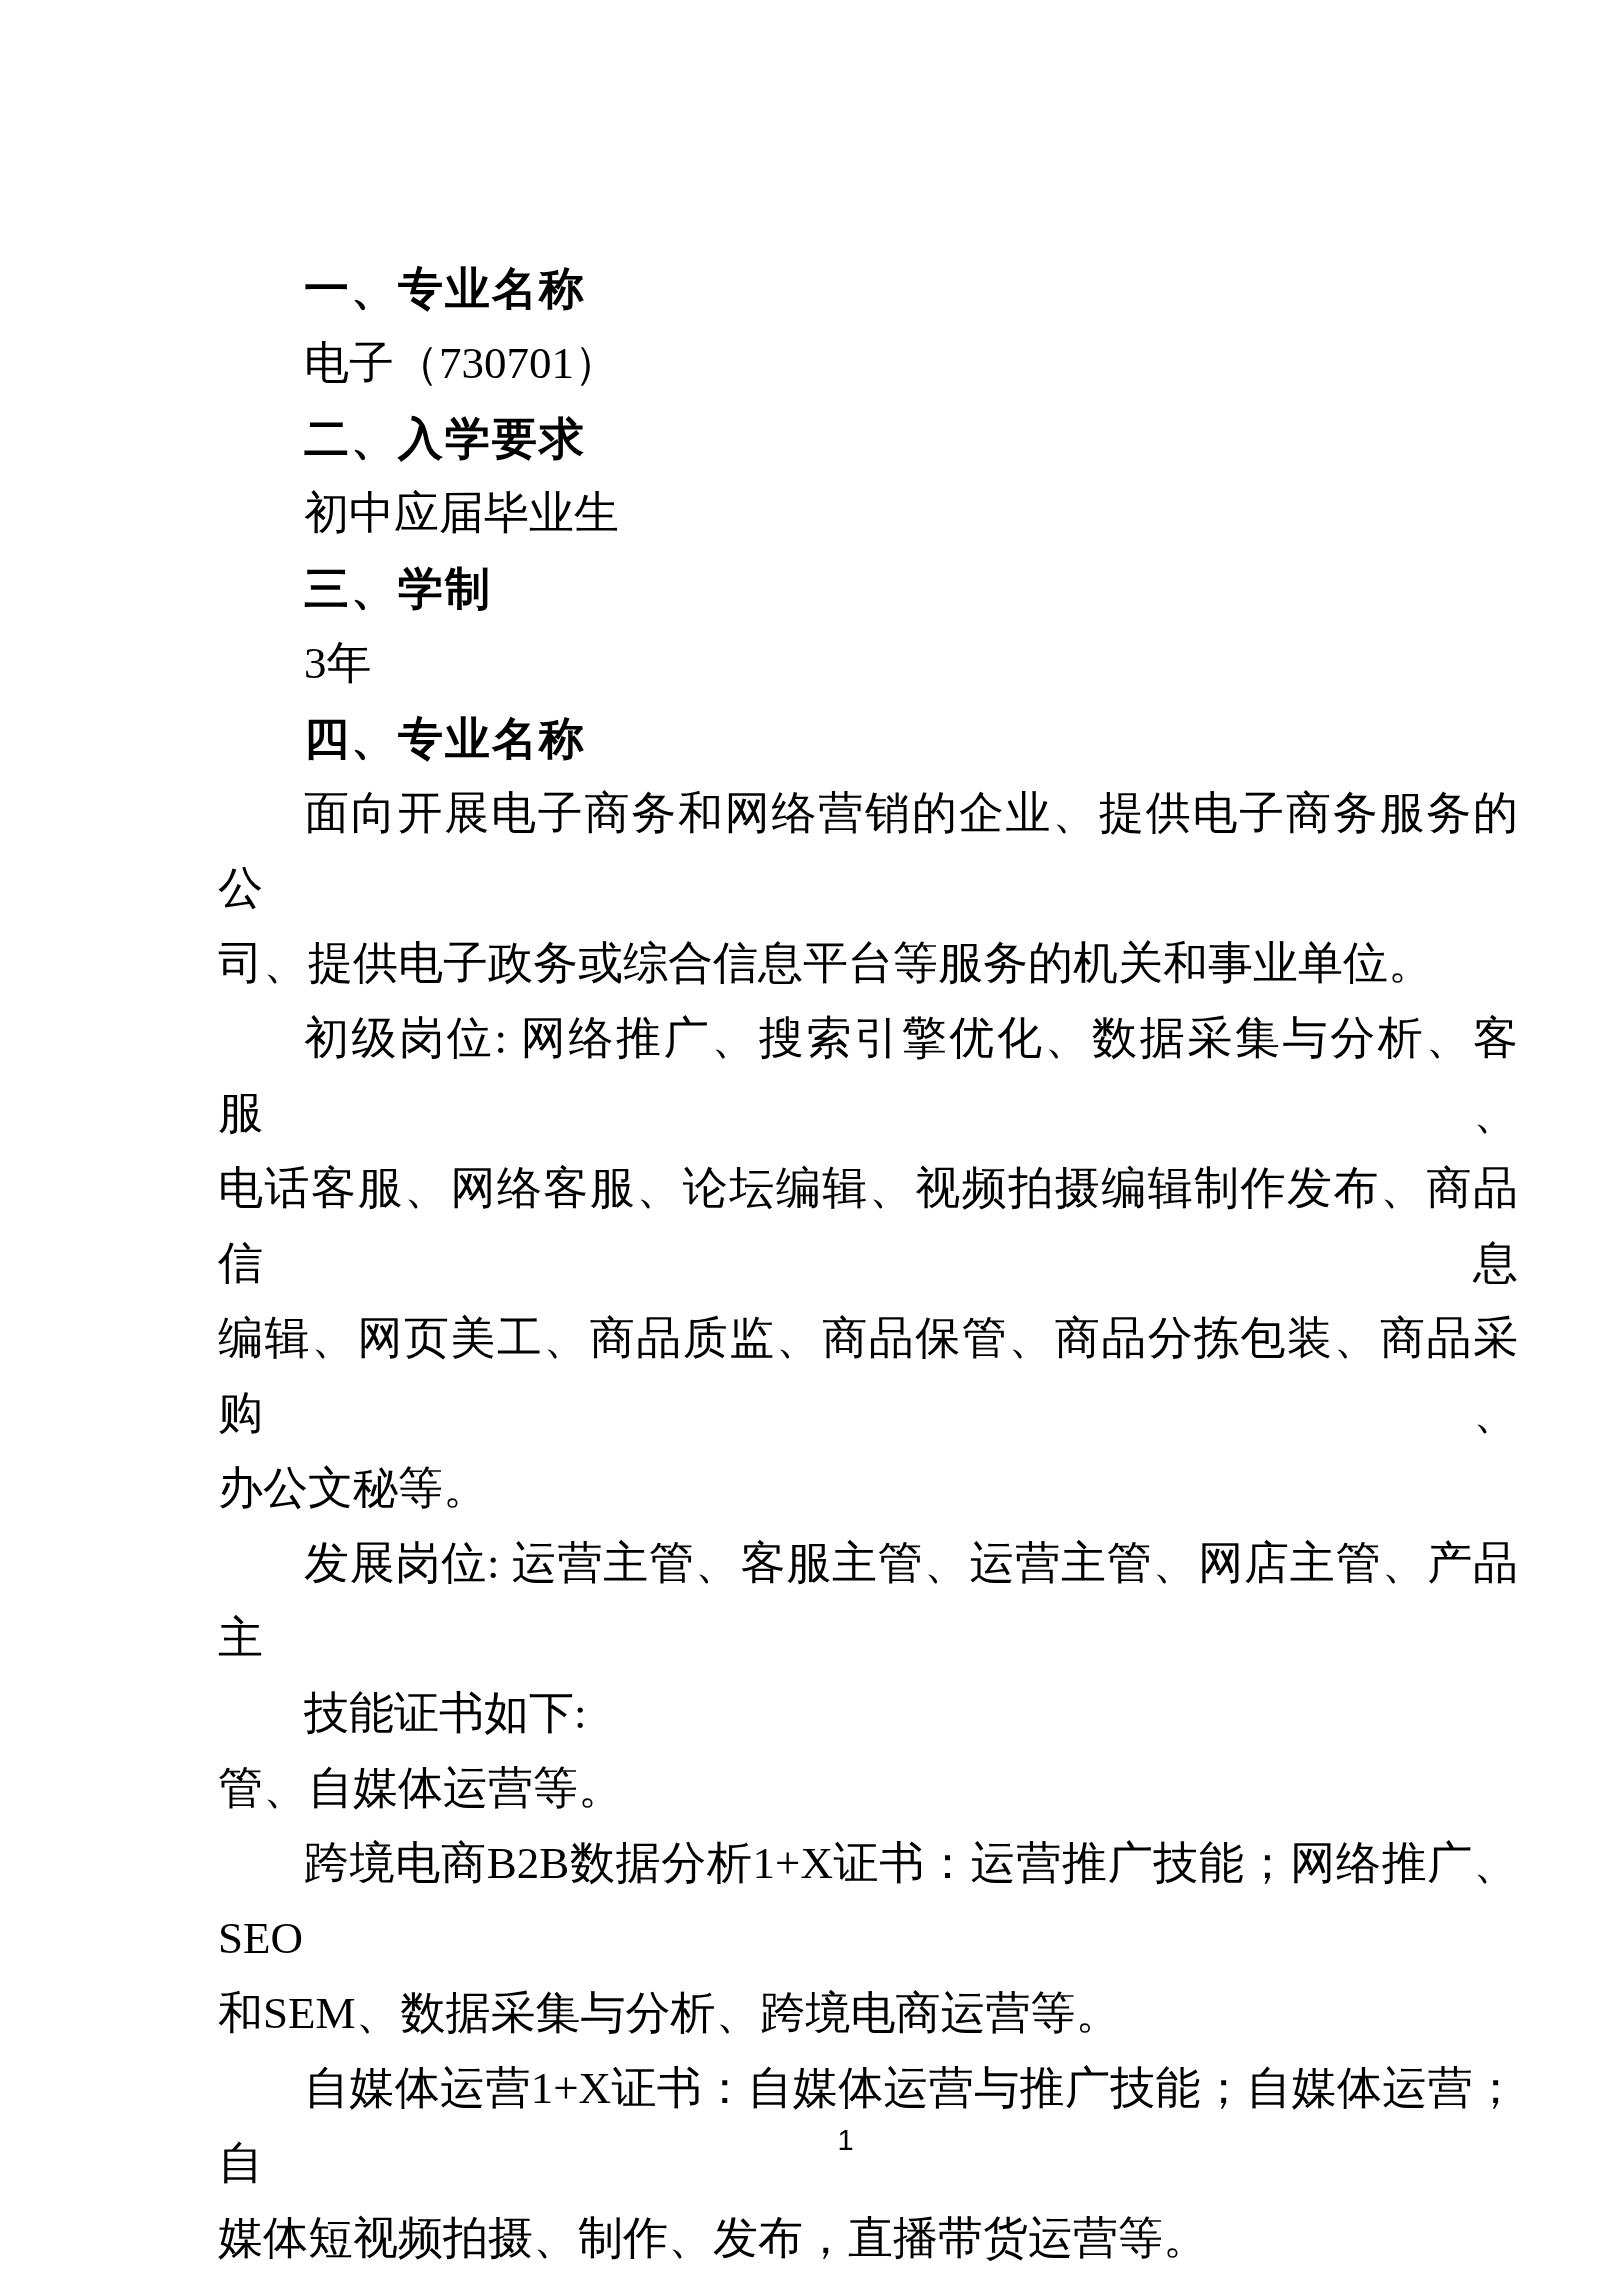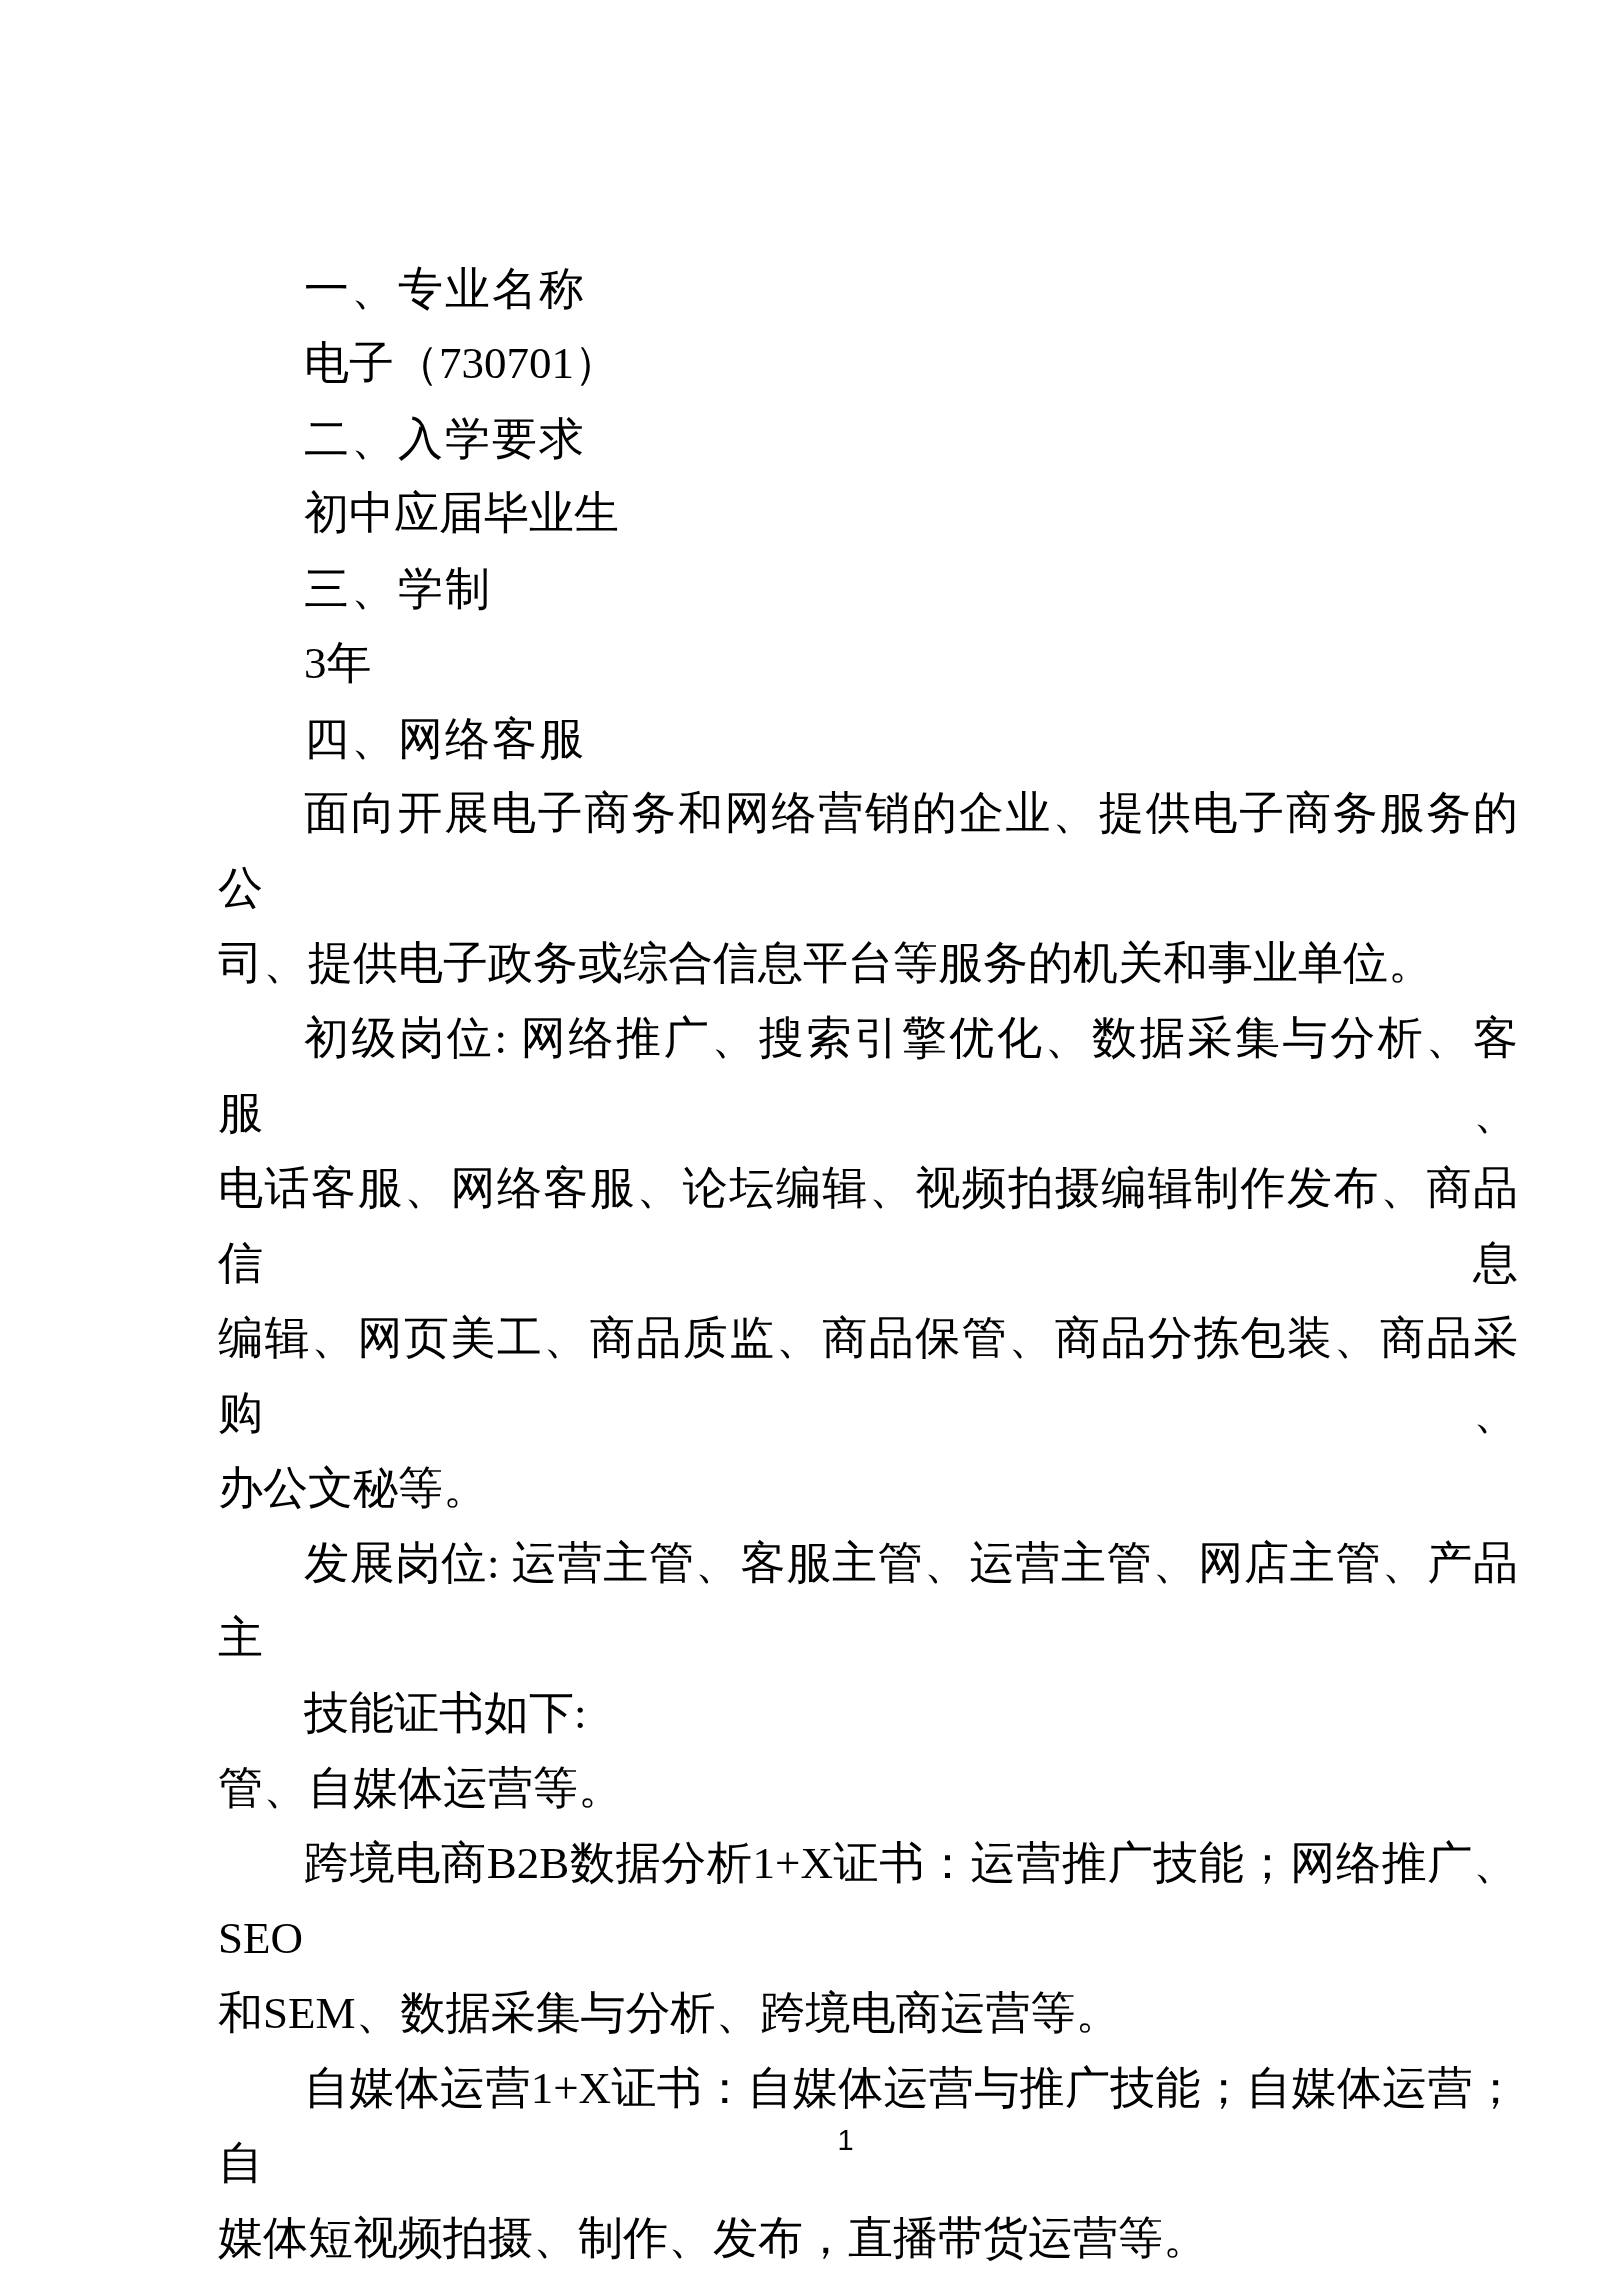--- a/index.html
+++ b/index.html
@@ -32,21 +32,21 @@
     margin-top: 40px;
   }
   .line {
     font-family: "Liberation Serif", serif;
     font-size: 45px;
     line-height: 75px;
     white-space: nowrap;
   }
   .h {
     font-family: "Liberation Sans", sans-serif;
-    font-weight: normal;
+    font-weight: bold;
     font-size: 45px;
     text-indent: 86px;
     letter-spacing: 2px;
   }
   .ind { text-indent: 86px; }
   .jst {
     text-align: justify;
     text-align-last: justify;
     text-justify: inter-character;
     white-space: normal;
@@ -69,21 +69,21 @@
   <div class="content">
 
 
     <div class="body-block">
       <div class="line h">一、专业名称</div>
       <div class="line ind">电子（730701）</div>
       <div class="line h">二、入学要求</div>
       <div class="line ind">初中应届毕业生</div>
       <div class="line h">三、学制</div>
       <div class="line ind">3年</div>
-      <div class="line h">四、网络客服</div>
+      <div class="line h">四、专业名称</div>
       <div class="line ind jst">面向开展电子商务和网络营销的企业、提供电子商务服务的公</div>
       <div class="line">司、提供电子政务或综合信息平台等服务的机关和事业单位。</div>
       <div class="line ind jst">初级岗位: 网络推广、搜索引擎优化、数据采集与分析、客服、</div>
       <div class="line jst">电话客服、网络客服、论坛编辑、视频拍摄编辑制作发布、商品信息</div>
       <div class="line jst">编辑、网页美工、商品质监、商品保管、商品分拣包装、商品采购、</div>
       <div class="line">办公文秘等。</div>
       <div class="line ind jst">发展岗位: 运营主管、客服主管、运营主管、网店主管、产品主</div>
       <div class="line ind">技能证书如下:</div>
       <div class="line">管、自媒体运营等。</div>
       <div class="line ind jst">跨境电商B2B数据分析1+X证书：运营推广技能；网络推广、SEO</div>

